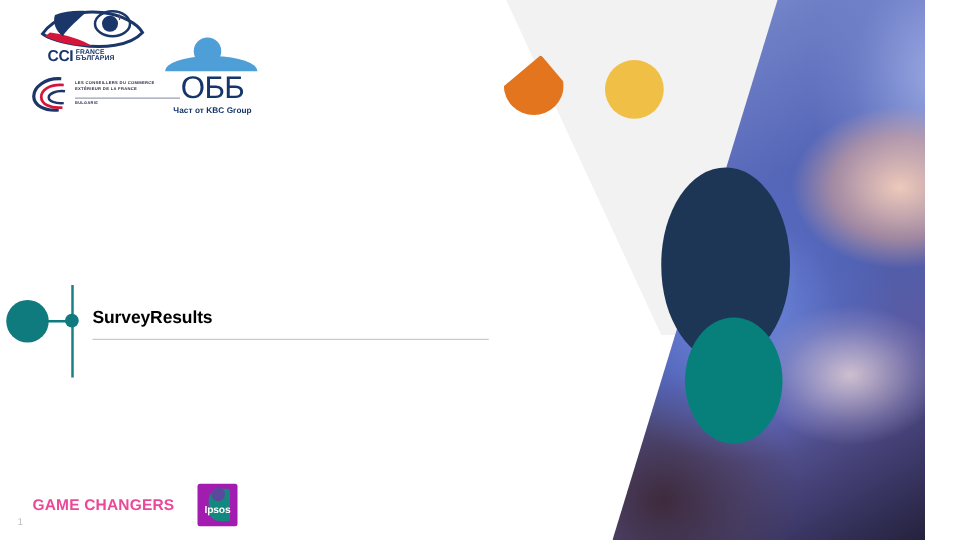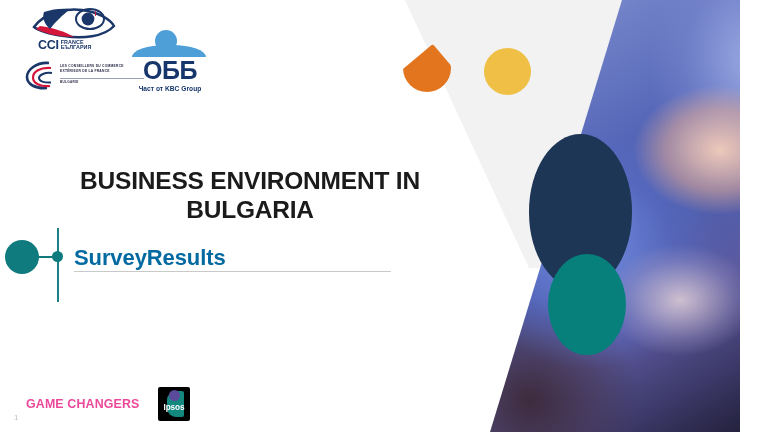--- a/index.html
+++ b/index.html
@@ -214,21 +214,21 @@
     height: 12px;
     background: #4e9fd8;
     border-radius: 34px 34px 0 0 / 12px 12px 0 0;
   }
   .obb .letters {
     position: absolute;
     left: 0;
     top: 30px;
     width: 92px;
     font-size: 25px;
-    font-weight: bold;
+    font-weight: normal;
     color: #15356b;
     letter-spacing: -0.5px;
     line-height: 1;
   }
   .obb .tagline {
     position: absolute;
     left: 0;
     top: 57px;
     width: 92px;
     font-size: 6.6px;
@@ -290,23 +290,23 @@
     top: 23px;
     width: 11px;
     height: 11px;
     background: #0f7b7e;
     border-radius: 50%;
   }
   .subtitle-text {
     position: absolute;
     left: 74px;
     top: 17px;
-    font-size: 22px;
-    font-weight: bold;
-    color: #0369a1;
+    font-size: 14px;
+    font-weight: bold;
+    color: #000000;
     letter-spacing: -0.1px;
   }
   .subtitle-rule {
     position: absolute;
     left: 74px;
     top: 43px;
     width: 317px;
     height: 1.4px;
     background: #c9c9c9;
   }
@@ -327,21 +327,21 @@
     font-weight: bold;
     color: #ec4899;
     letter-spacing: 0.15px;
   }
   .ipsos {
     position: absolute;
     left: 158px;
     top: 1px;
     width: 32px;
     height: 34px;
-    background: #000000;
+    background: #a21caf;
     border-radius: 2px;
     overflow: hidden;
   }
   .ipsos .blob {
     position: absolute;
     left: 9px;
     top: 4px;
     width: 17px;
     height: 26px;
     background: #13887f;
@@ -429,21 +429,20 @@
 
     <div class="obb">
       <div class="sun"></div>
       <div class="water"></div>
       <div class="letters">ОББ</div>
       <div class="tagline">Част от KBC Group</div>
     </div>
 
   </div>
 
-  <div class="headline">BUSINESS ENVIRONMENT IN BULGARIA</div>
 
   <div class="subtitle-group">
     <div class="big-dot"></div>
     <div class="connector"></div>
     <div class="v-rule"></div>
     <div class="small-dot"></div>
     <div class="subtitle-text">SurveyResults</div>
     <div class="subtitle-rule"></div>
   </div>
 

